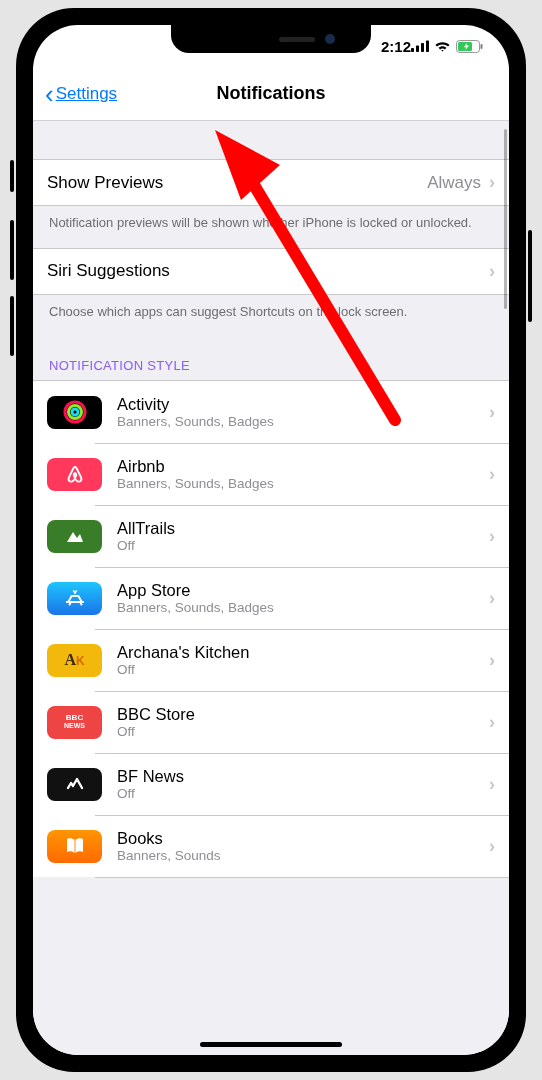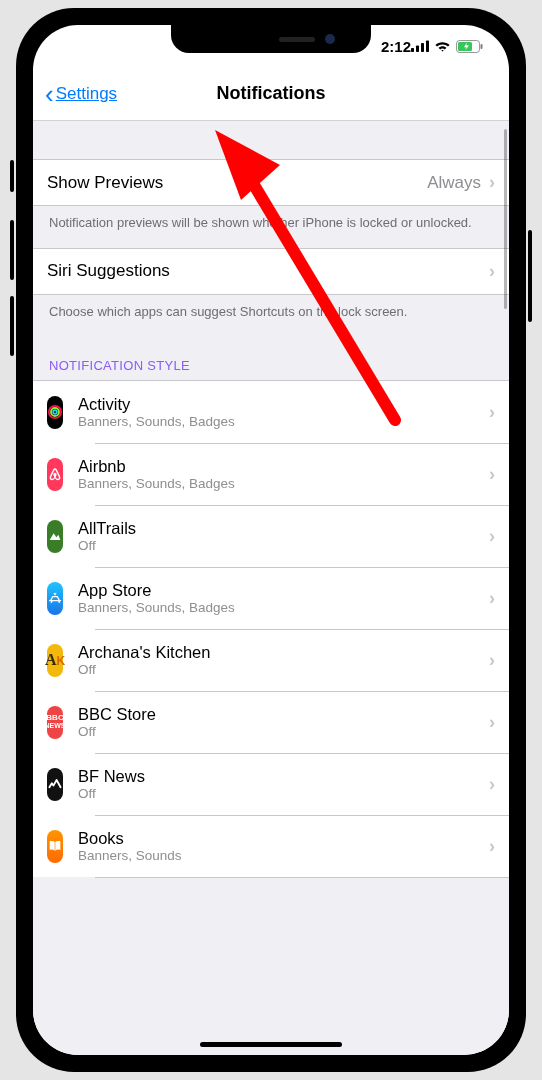--- a/index.html
+++ b/index.html
@@ -187,21 +187,21 @@
     .app-row::after {
       content: "";
       position: absolute;
       left: 62px;
       right: 0;
       bottom: 0;
       height: 0.5px;
       background: #c8c7cc;
     }
     .app-icon {
-      width: 16px;
+      width: 55px;
       height: 33px;
       border-radius: 8px;
       margin-right: 15px;
       flex-shrink: 0;
       display: flex;
       align-items: center;
       justify-content: center;
       font-size: 15px;
       font-weight: 700;
       color: #fff;

